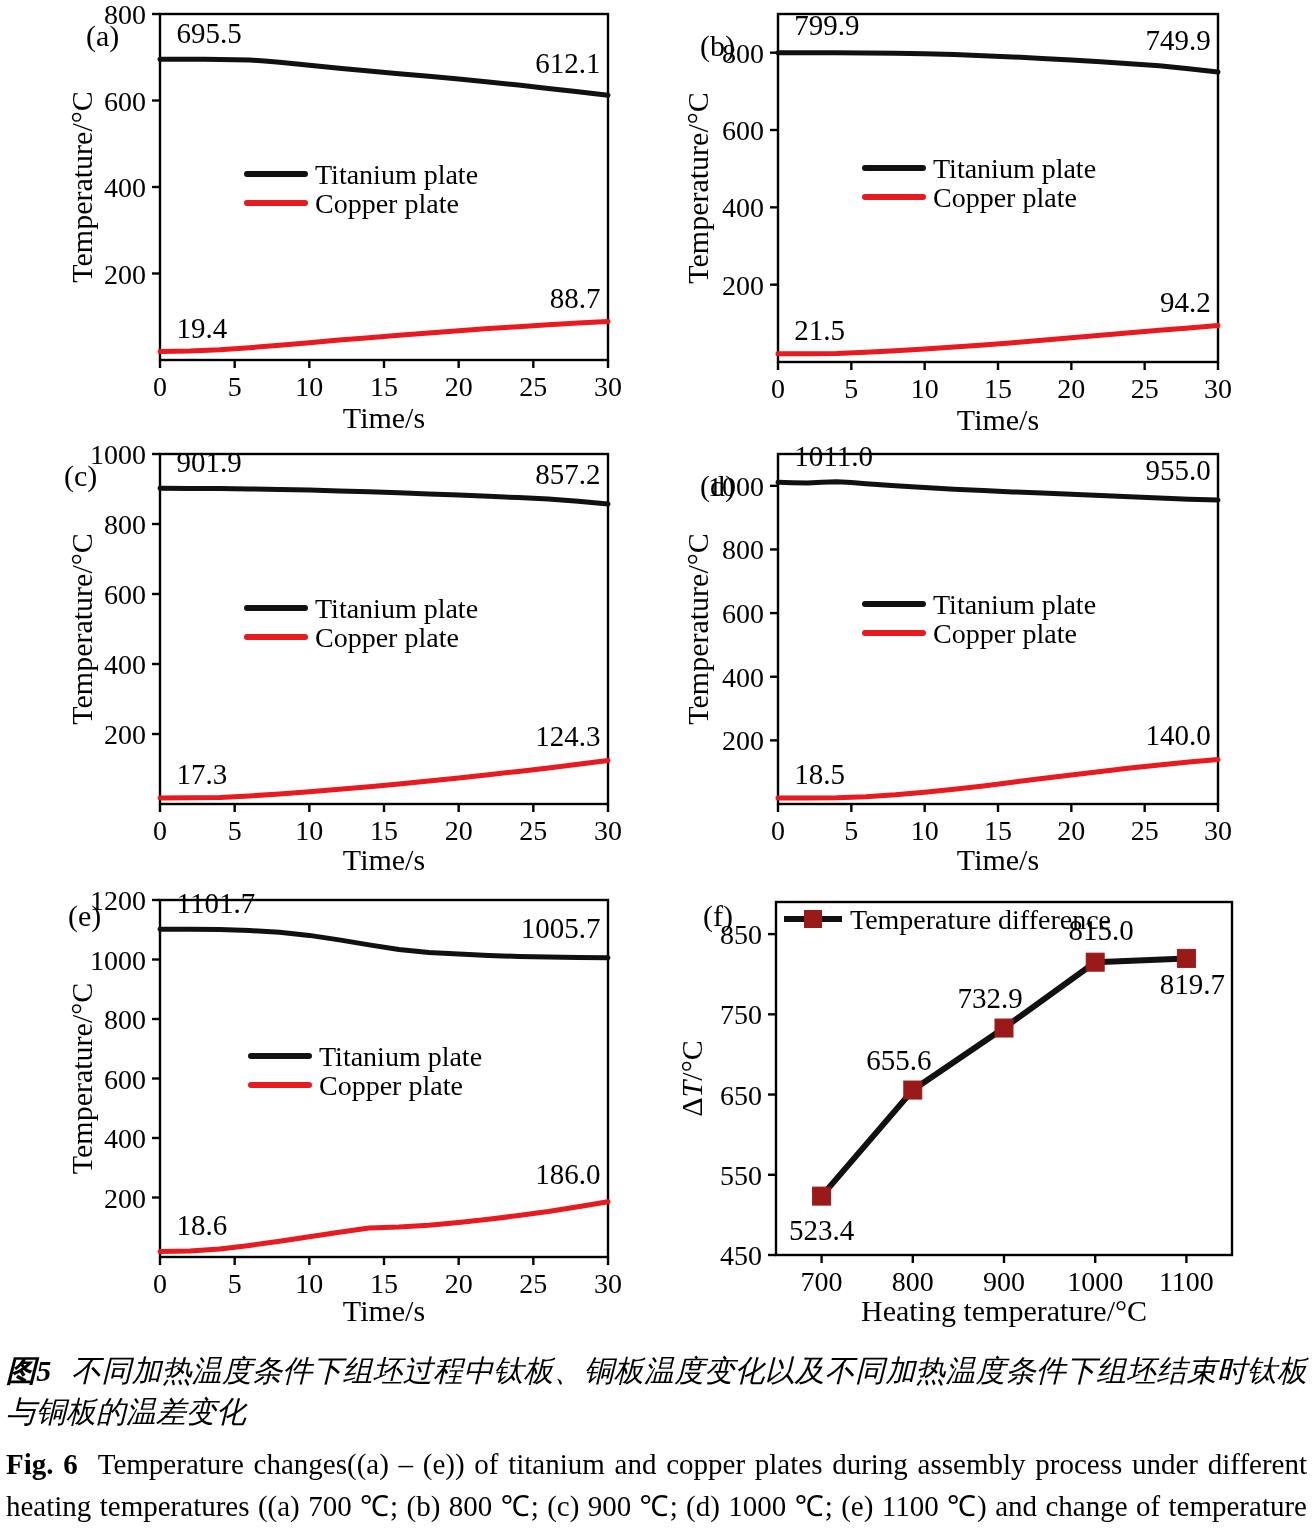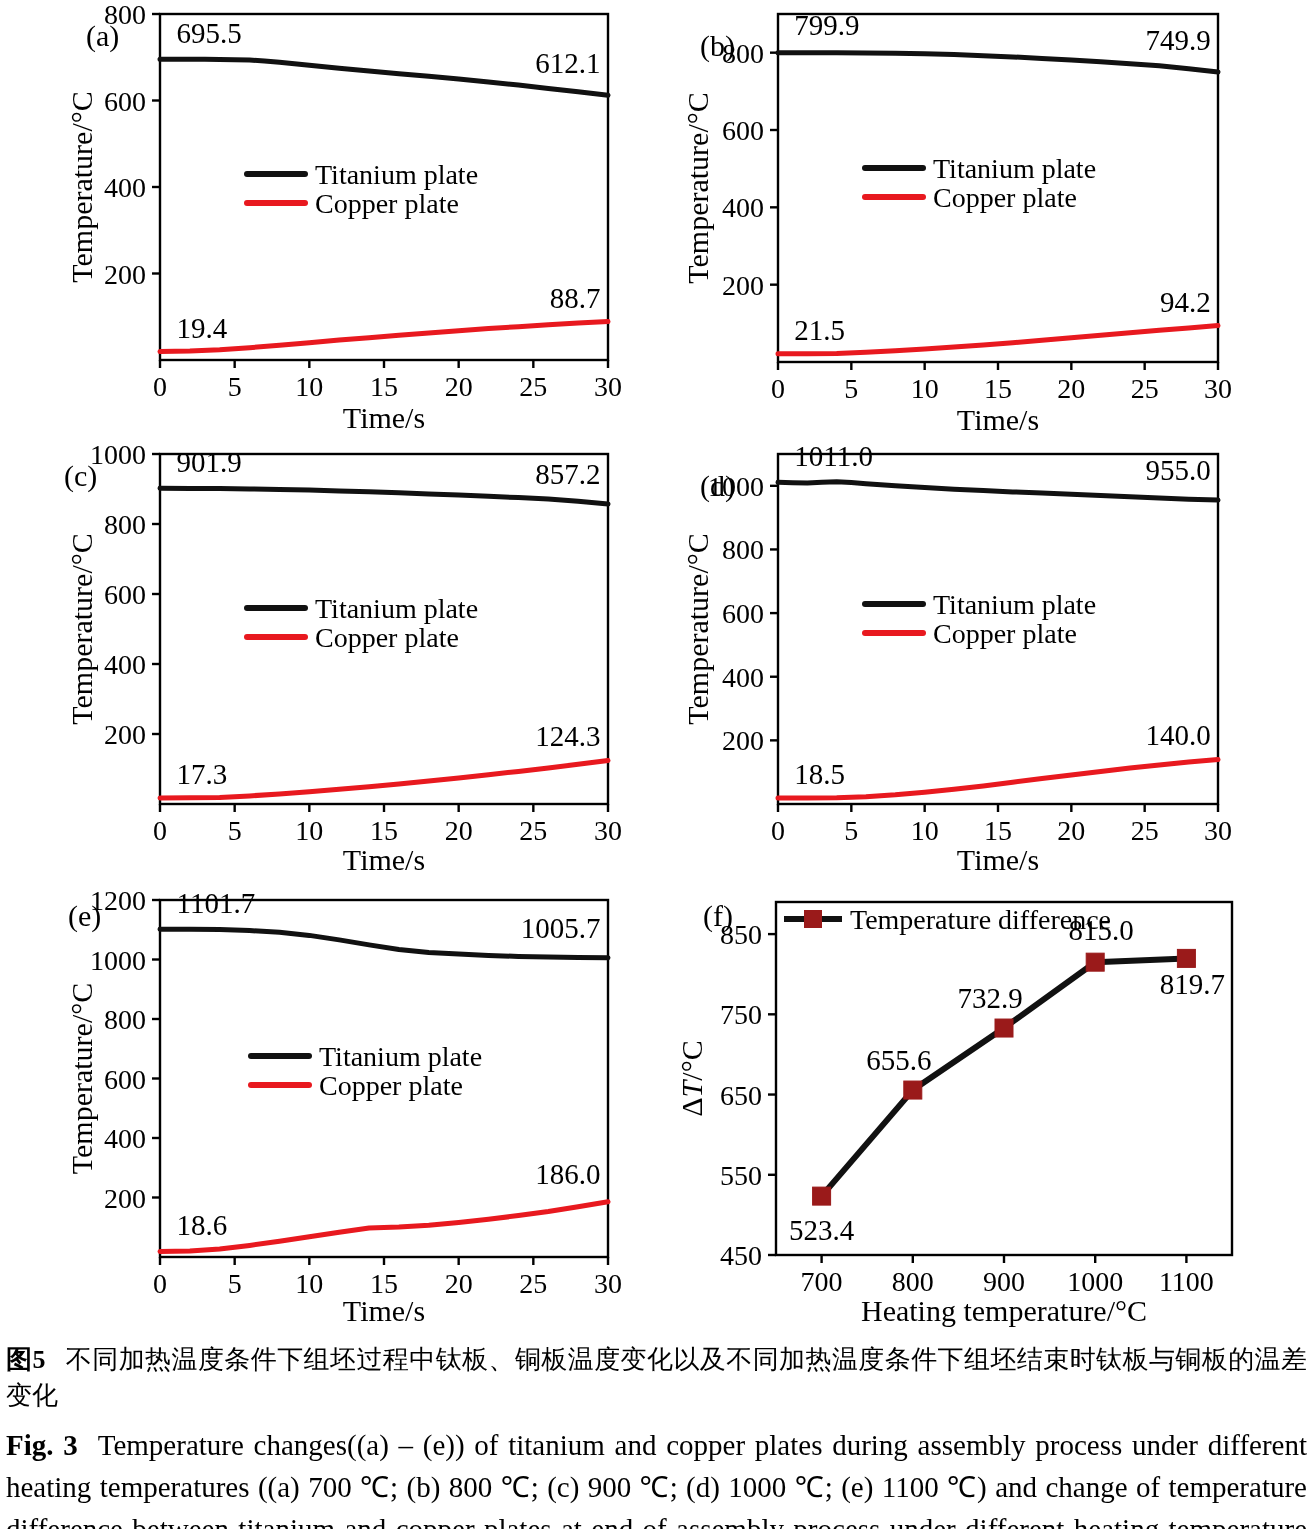--- a/index.html
+++ b/index.html
@@ -11,24 +11,25 @@
     width:1313px;
   }
   .chart-cell{position:relative;overflow:hidden;}
   .chart-cell svg{display:block;}
   svg text{font-family:"Liberation Serif",serif;fill:#000;}
   .figure-caption{
     padding:10px 6px 0 6px;
     width:1301px;
   }
   .cap-zh{
-    margin:2px 0 0 0;
-    font-size:26px;
+    margin:10px 0 0 0;
+    font-size:30px;
     line-height:1.38;
     text-align:justify;
+    font-style:italic;
   }
   .cap-en{
     margin:10px 0 0 0;
     font-size:29px;
     line-height:1.45;
     text-align:justify;
   }
   .cap-label{font-weight:bold;margin-right:20px;}
 </style>
 </head>
@@ -283,15 +284,15 @@
           <text x="536.4000000000001" y="114.3997727272727" text-anchor="middle" font-size="29">819.7</text>
           <line x1="128" y1="39" x2="186" y2="39" stroke="#111111" stroke-width="6"></line>
           <rect x="148" y="30" width="18" height="18" fill="#9a1a1a"></rect>
           <text x="194" y="49" font-size="28">Temperature difference</text>
         </svg>
       </div>
   </div>
 
   <div class="figure-caption">
     <p class="cap-zh"><b class="cap-label">图5</b><span>不同加热温度条件下组坯过程中钛板、铜板温度变化以及不同加热温度条件下组坯结束时钛板与铜板的温差变化</span></p>
-    <p class="cap-en"><b class="cap-label">Fig. 3</b><span>Temperature changes((a) – (e)) of titanium and copper plates during assembly process under different heating temperatures ((a) 700 ℃; (b) 800 ℃; (c) 900 ℃; (d) 1000 ℃; (e) 1100 ℃) and change of temperature difference between titanium and copper plates at end of assembly process under different heating temperature conditions(f)</span></p>
+    <p class="cap-en"><b class="cap-label">Fig. 6</b><span>Temperature changes((a) – (e)) of titanium and copper plates during assembly process under different heating temperatures ((a) 700 ℃; (b) 800 ℃; (c) 900 ℃; (d) 1000 ℃; (e) 1100 ℃) and change of temperature difference between titanium and copper plates at end of assembly process under different heating temperature conditions(f)</span></p>
   </div>
 </div>
 
 </body></html>

